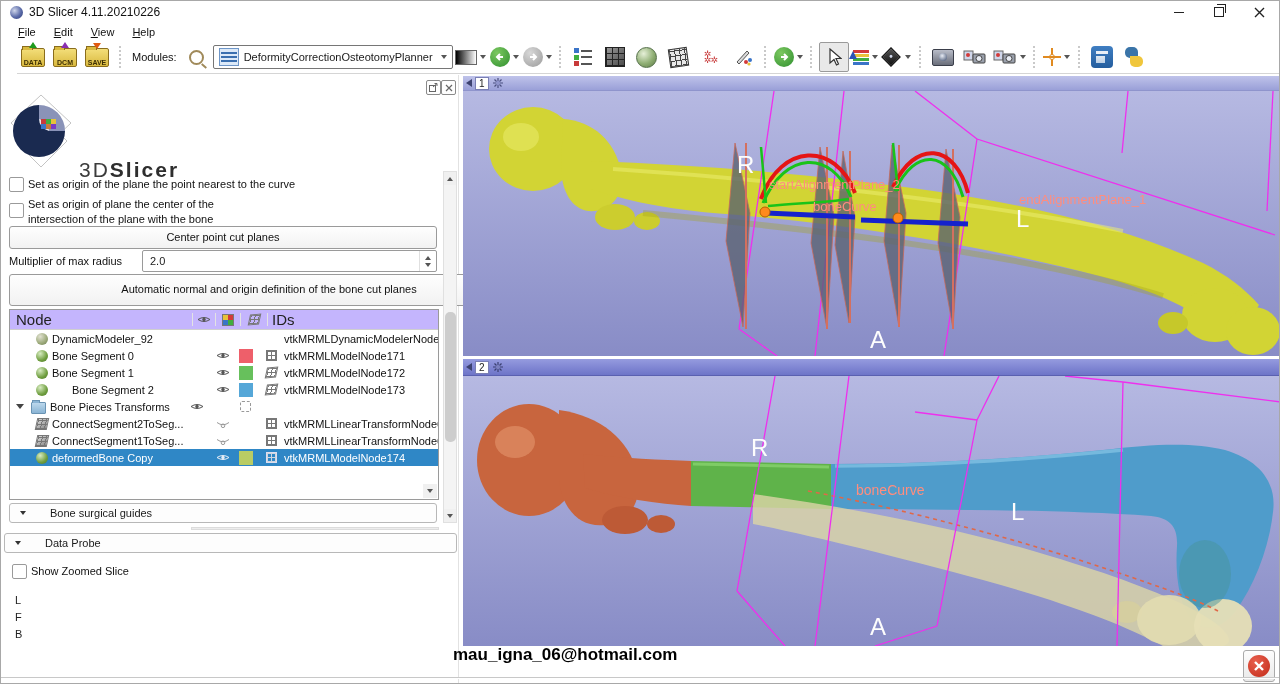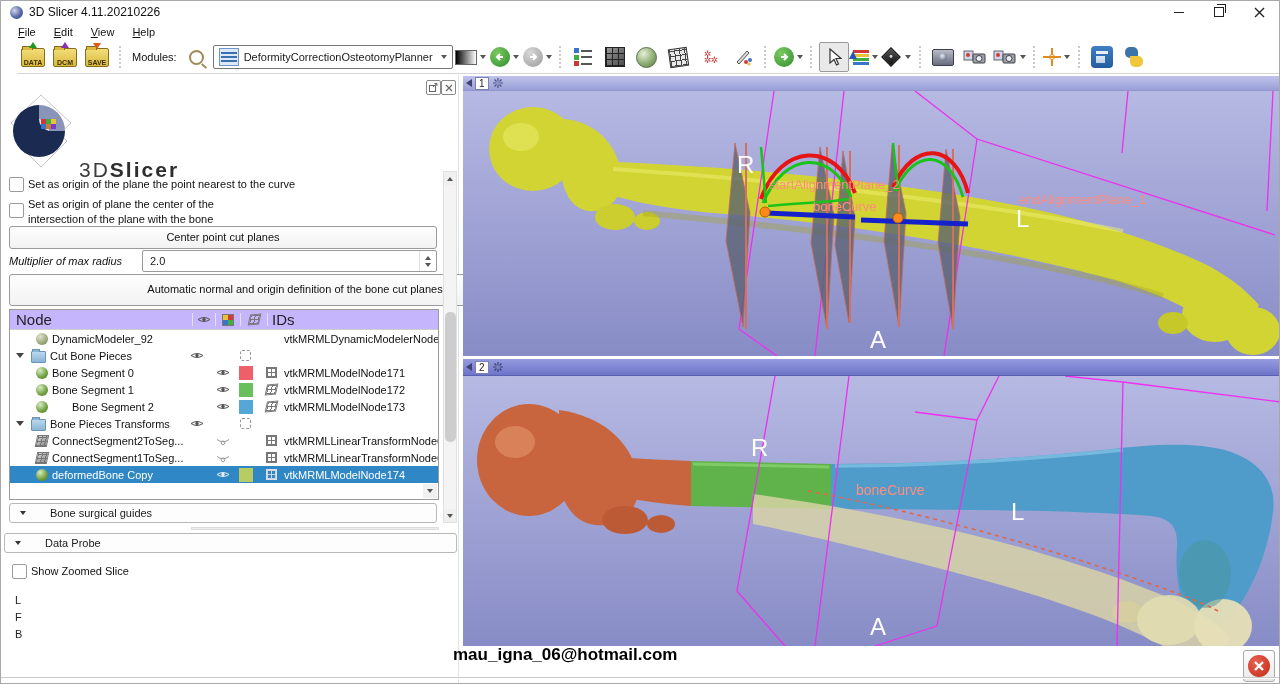--- a/index.html
+++ b/index.html
@@ -349,30 +349,30 @@
     <span class="abs logo-text" style="left:78px;top:42px;margin-top:41px;"><span>3D</span><b>Slicer</b></span>
 
     <span class="cbx" style="left:8px;top:102px;"></span>
     <span class="lbl" style="left:27px;top:103px;width:400px;">Set as origin of the plane the point nearest to the curve</span>
 
     <span class="cbx" style="left:8px;top:128px;"></span>
     <span class="lbl" style="left:27px;top:122px;width:230px;line-height:1.35;">Set as origin of plane the center of the intersection of the plane with the bone</span>
 
     <span class="pbtn" style="left:8px;top:151px;width:426px;height:21px;">Center point cut planes</span>
 
-    <span class="lbl" style="left:8px;top:180px;font-style:italic;">Multiplier of max radius</span>
+    <span class="lbl" style="left:8px;top:180px;">Multiplier of max radius</span>
     <span class="spinbox" style="left:141px;top:175px;width:293px;height:20px;">
       <span class="spin-val">2.0</span>
       <span class="spin-btns">
           <span class="tri-up"></span>
           <span class="tri-dn"></span>
         </span>
     </span>
 
-    <span class="pbtn" style="left:8px;top:199px;width:426px;height:30px;padding:0 72px;">Automatic normal and origin definition of the bone cut planes</span>
+    <span class="pbtn" style="left:8px;top:199px;width:426px;height:30px;padding:0 46px;">Automatic normal and origin definition of the bone cut planes</span>
 
     <div class="tree">
       <div class="thead">
         <span class="c-node" style="padding-left:6px;">Node</span>
         <span class="hsep"></span>
         <span class="c-eye">
           <svg width="14" height="9">
               <path d="M1 4.5 Q7 0.5 13 4.5 Q7 8.5 1 4.5 Z" fill="none" stroke="#555"></path>
               <circle cx="7" cy="4.5" r="1.7" fill="#555"></circle>
             </svg>
@@ -393,38 +393,20 @@
         <span class="c-node" style="padding-left:26px;">
             <span class="nicon-dm"></span>
             <span>DynamicModeler_92</span>
           </span>
         <span class="c-eye"></span>
           <span class="c-col"></span>
           <span class="c-mesh"></span>
         <span class="c-id">vtkMRMLDynamicModelerNode93</span>
       </div>
 
-      <div class="trow">
-        <span class="c-node">
-            <span class="exp"></span>
-            <span class="nicon-folder"></span>
-            <span>Cut Bone Pieces</span>
-          </span>
-        <span class="c-eye">
-            <svg width="14" height="9">
-              <path d="M1 4.5 Q7 0.5 13 4.5 Q7 8.5 1 4.5 Z" fill="none" stroke="#555"></path>
-              <circle cx="7" cy="4.5" r="1.7" fill="#555"></circle>
-            </svg>
-          </span>
-        <span class="c-col"></span>
-        <span class="c-mesh">
-            <span class="icon-dashed"></span>
-          </span>
-        <span class="c-id"></span>
-      </div>
 
       <div class="trow">
         <span class="c-node" style="padding-left:26px;">
             <span class="nicon-model"></span>
             <span>Bone Segment 0</span>
           </span>
         <span class="c-eye">
             <svg width="14" height="9">
               <path d="M1 4.5 Q7 0.5 13 4.5 Q7 8.5 1 4.5 Z" fill="none" stroke="#555"></path>
               <circle cx="7" cy="4.5" r="1.7" fill="#555"></circle>

